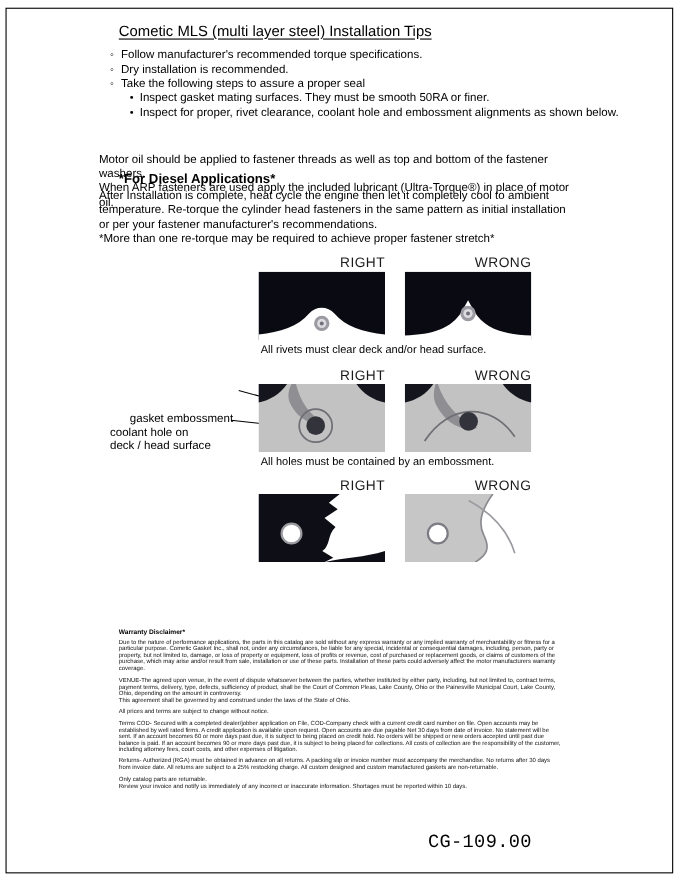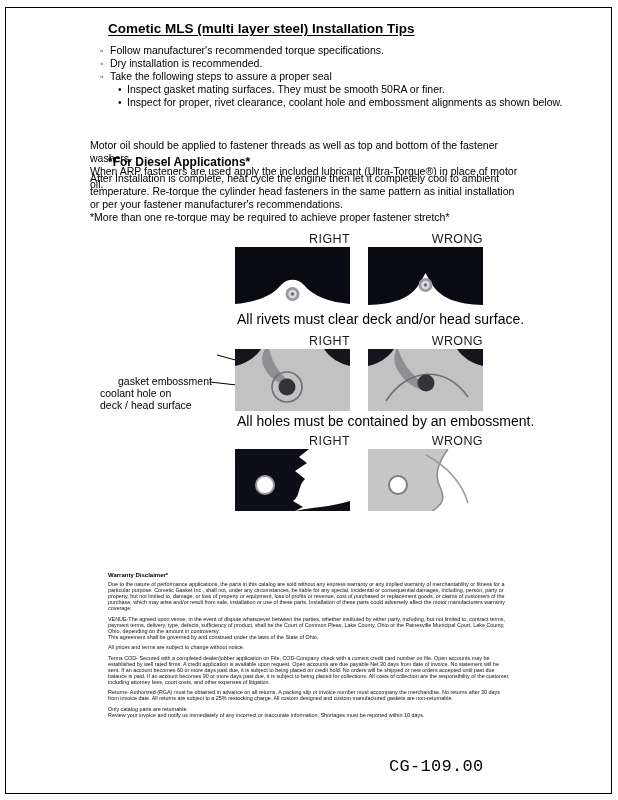--- a/index.html
+++ b/index.html
@@ -10,35 +10,35 @@
     color:#000;
     font-family:"Liberation Sans", sans-serif;
     overflow:hidden;
   }
   .frame {
     position:absolute; left:5px; top:7px; width:607px; height:787px;
     border:1.5px solid #000; pointer-events:none;
   }
   .title {
     position:absolute; left:108px; top:21px;
-    font-size:13.5px; font-weight:bold;
+    font-size:13.5px; font-weight:normal;
     text-decoration:underline; text-underline-offset:2px;
   }
   .body-text { font-size:10.5px; line-height:13px; }
   .bullet-row { position:absolute; left:100px; width:460px; font-size:10.5px; }
   .bullet-row .marker { display:inline-block; width:10px; font-size:10px; }
   .sub-row { position:absolute; left:118px; width:450px; font-size:10.5px; }
   .sub-row .marker { display:inline-block; width:9px; font-size:10px; }
   .diesel-h { position:absolute; left:108px; top:119px; font-size:12px; font-weight:bold;margin-top:36px; }
   .para { position:absolute; left:90px; width:440px; white-space:pre-line; }
   .figrow { position:absolute; left:0; width:618px; height:110px; }
   .figlabel { position:absolute; width:115px; text-align:right; font-size:12.5px; color:#1a1a1a; letter-spacing:0.4px; }
   .figimg { position:absolute; width:115px; height:62px; top:15px; }
   .figimg svg { display:block; width:100%; height:100%; }
-  .figcaption { position:absolute; left:237px; top:81px; font-size:14px; white-space:pre-line; line-height:12.5px; }
+  .figcaption { position:absolute; left:237px; top:81px; font-size:10px; white-space:pre-line; line-height:12.5px; }
   .ann { position:absolute; font-size:10.5px; line-height:11.5px; white-space:pre-line; }
   .ann.hole { left:100px; top:6px; width:114px; text-align:left;margin-top:48px; }
   .ann.emb  { left:118px; top:42px; }
   .annlines { position:absolute; left:0; top:0; width:618px; height:100px; pointer-events:none; }
   .smallprint { position:absolute; left:108px; top:572px; width:404px; }
   .smallprint h2 { font-size:6px; font-weight:bold; margin-bottom:3px; }
   .smallprint p { font-size:5.4px; line-height:6px; margin-bottom:4.5px; white-space:pre-line; color:#111; }
   .pageno { position:absolute; left:389px; top:757px; font-size:17px; letter-spacing:0.3px;font-family:Liberation Mono, monospace; }
 </style>
 </head>

